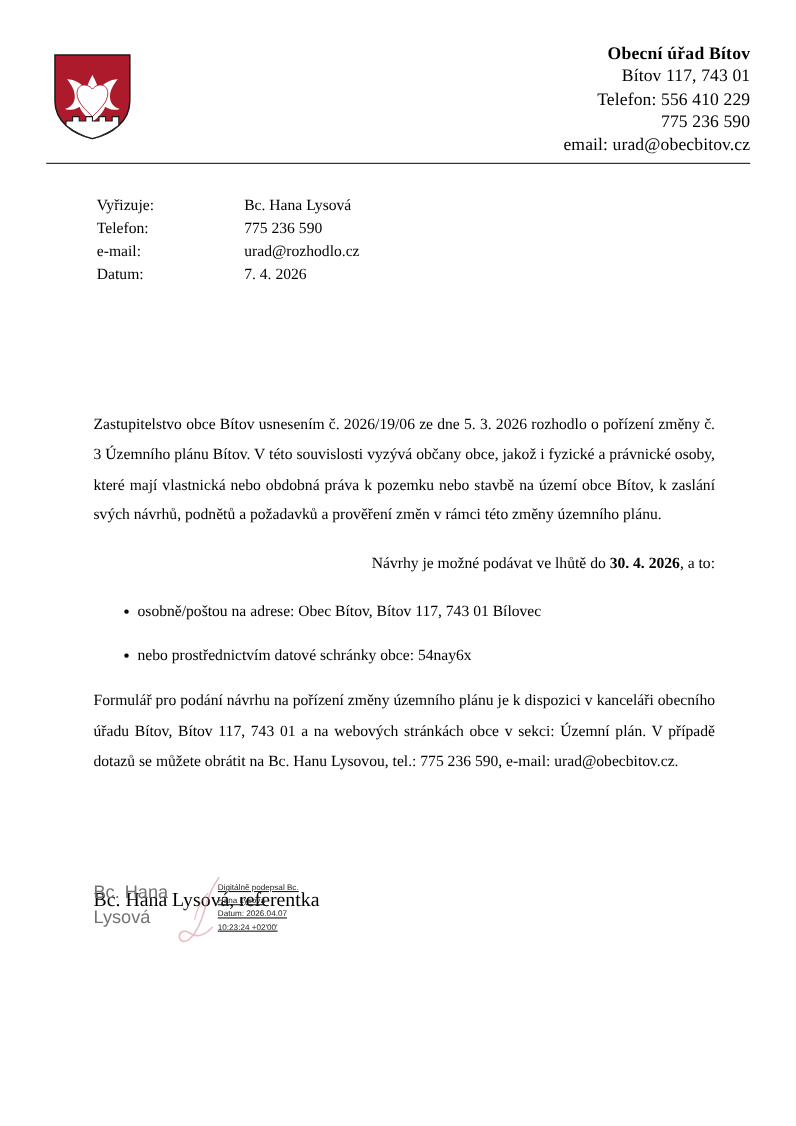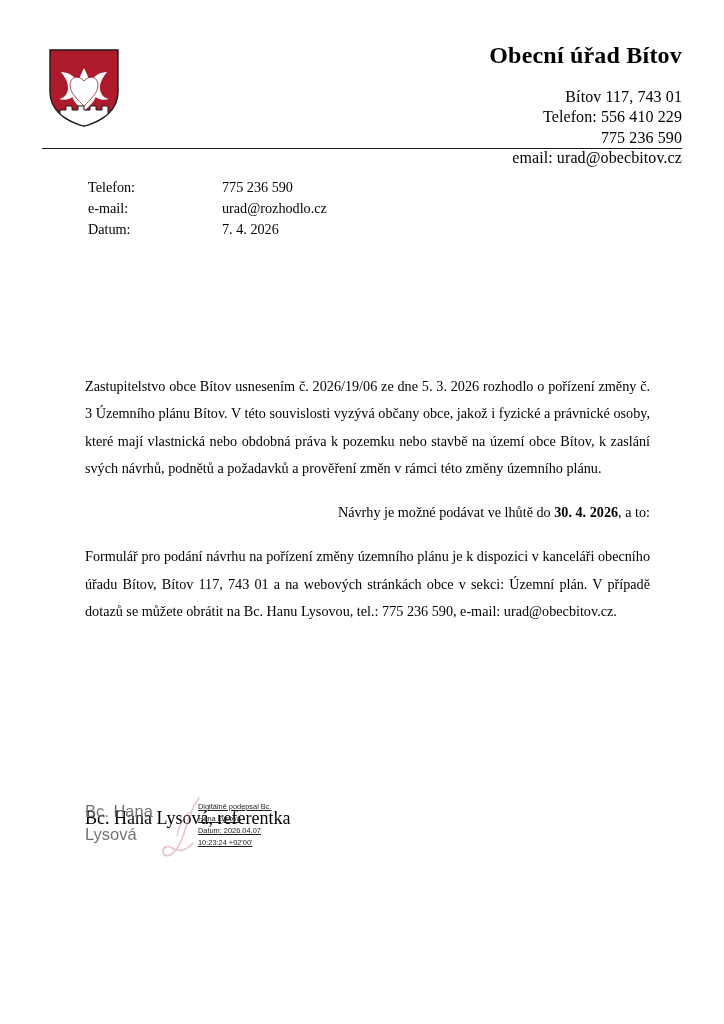--- a/index.html
+++ b/index.html
@@ -35,24 +35,24 @@
   .crest svg { display: block; width: 72px; height: 80px; }
 
   .org-block {
     position: absolute;
     right: 0;
     top: 0;
     text-align: right;
     line-height: 1.28;
   }
   .org-title {
-    font-size: 24px;
+    font-size: 16px;
     font-weight: bold;
     letter-spacing: 0.2px;
-    margin-bottom: 16px;
+    margin-bottom: 0;
   }
   .org-line {
     font-size: 16px;
     letter-spacing: 0.1px;
   }
 
   .rule {
     position: absolute;
     left: 42px;
     top: 148px;
@@ -199,20 +199,24 @@
       <div class="org-line">Telefon: 556 410 229</div>
       <div class="org-line">775 236 590</div>
       <div class="org-line">email: urad@obecbitov.cz</div>
     </div>
   </div>
 
   <div class="rule"></div>
 
   <div class="contact">
     <div class="contact-row">
+      <span class="contact-key">Vyřizuje:</span>
+      <span class="contact-val">Bc. Hana Lysová</span>
+    </div>
+    <div class="contact-row">
       <span class="contact-key">Telefon:</span>
       <span class="contact-val">775 236 590</span>
     </div>
     <div class="contact-row">
       <span class="contact-key">e-mail:</span>
       <span class="contact-val">urad@rozhodlo.cz</span>
     </div>
     <div class="contact-row">
       <span class="contact-key">Datum:</span>
       <span class="contact-val">7. 4. 2026</span>
@@ -221,20 +225,28 @@
 
 
   <div class="body-area">
 
     <p class="para">Zastupitelstvo obce Bítov usnesením č. 2026/19/06 ze dne 5. 3. 2026 rozhodlo o pořízení změny č. 3 Územního plánu Bítov. V této souvislosti vyzývá občany obce, jakož i fyzické a právnické osoby, které mají vlastnická nebo obdobná práva k pozemku nebo stavbě na území obce Bítov, k zaslání svých návrhů, podnětů a požadavků a prověření změn v rámci této změny územního plánu.</p>
 
     <p class="para noindent">
       <span>Návrhy je možné podávat ve lhůtě do </span><b>30. 4. 2026</b><span>, a to:</span>
     </p>
 
+    <ul class="addr-list">
+      <li>
+        <span>osobně/poštou na adrese: Obec Bítov, Bítov 117, 743 01 Bílovec</span>
+      </li>
+      <li>
+        <span>nebo prostřednictvím datové schránky obce: 54nay6x</span>
+      </li>
+    </ul>
 
     <p class="para last">Formulář pro podání  návrhu na pořízení změny územního plánu je k dispozici v kanceláři obecního úřadu Bítov, Bítov 117, 743 01 a na webových stránkách obce v sekci: Územní plán. V případě dotazů se můžete obrátit na Bc. Hanu Lysovou, tel.: 775 236 590, e-mail: urad@obecbitov.cz.</p>
   </div>
 
   <div class="sig-name">Bc. Hana Lysová, referentka</div>
 
   <div class="sig-stamp">
     <div class="stamp-flourish">
       <svg viewBox="0 0 56 64" xmlns="http://www.w3.org/2000/svg">
         <path d="M40 4 C34 12 30 22 27 33 C24 44 20 54 13 60

